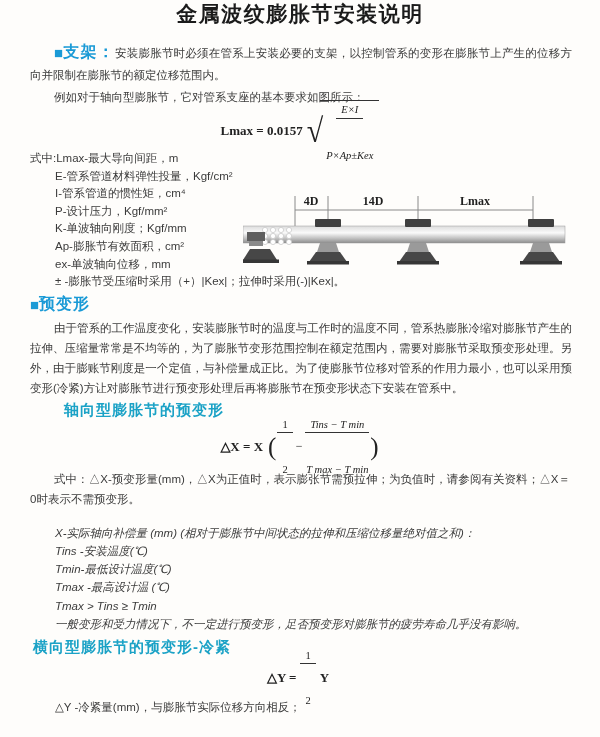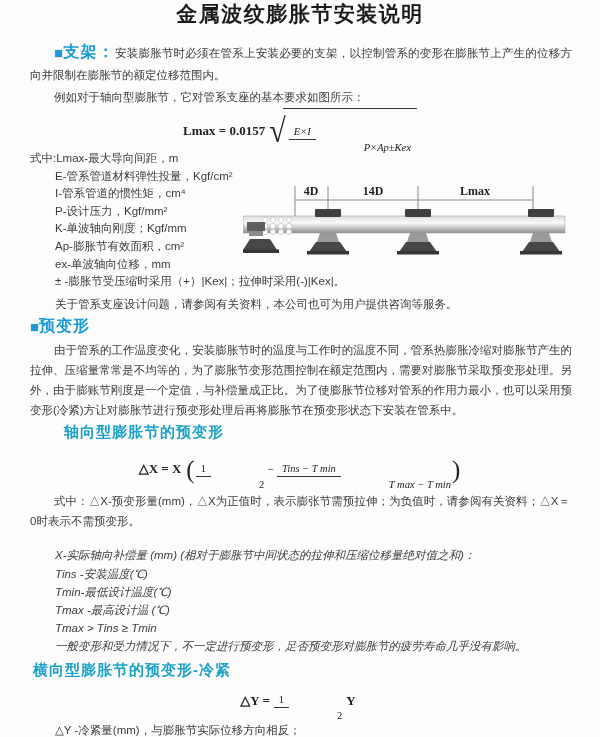--- a/index.html
+++ b/index.html
@@ -18,43 +18,43 @@
   .sec-head{color:#1a9ad6;font-size:16px;font-weight:bold;letter-spacing:1px;}
   .body-line{margin:0 28px 0 30px;line-height:22px;text-align:justify;}
   .indent{text-indent:24px;}
   
   .formula{display:flex;justify-content:center;align-items:center;
     font-family:"Liberation Serif",serif;color:#222;}
   .f1{margin:6px 0 2px;height:34px;}
   .f-lhs{font-weight:bold;font-size:13px;margin-right:4px;}
   .radical{font-size:30px;font-weight:400;line-height:1;transform:scaleY(1.12);margin-right:-3px;}
   .radicand{border-top:1.2px solid #333;padding:2px 6px 0;}
-  .frac{display:inline-flex;flex-direction:row;align-items:center;
-    font-size:10.5px;font-style:italic;line-height:1.25;gap:48px;}
+  .frac{display:inline-flex;flex-direction:column;align-items:center;
+    font-size:10.5px;font-style:italic;line-height:1.25;}
   .frac .num{border-bottom:1px solid #333;padding:0 5px 1px;}
   .frac .den{padding-top:1px;margin-top:29px;}
   .f2{margin:4px 0;height:36px;}
   .paren{font-size:25px;font-weight:300;line-height:1;padding:0 1px;transform:scaleY(1.05);}
   .fgap{margin:0 3px;font-size:12px;}
   .f3{margin:6px 0 2px;height:30px;}
   .frac.upright{font-style:normal;}
   
   .defs{margin:2px 0 0 55px;line-height:17.6px;}
   .defs .d0{margin-left:-25px;}
   .defs .d8{margin-top:5px;}
   
   .para{margin:2px 28px 0 30px;line-height:20px;text-align:justify;text-indent:24px;}
   .sub-head{color:#1ba2c6;font-size:15px;font-weight:bold;letter-spacing:1px;line-height:20px;}
   .sub1{margin:2px 0 9px 64px;}
   .sub2{margin:4px 0 0 33px;}
   .note{margin:0 30px;line-height:20px;text-align:justify;text-indent:24px;}
   .items{margin:15px 0 0 55px;line-height:18.2px;font-style:italic;}
   .last-note{margin:4px 8px 0 55px;line-height:20px;}
   
-  .diagram{position:absolute;left:243px;top:180px;width:332px;height:85px;}
+  .diagram{position:absolute;left:243px;top:190px;width:332px;height:85px;}
   .diagram svg{display:block;}
   .dim-label{font-family:"Liberation Serif",serif;font-size:12px;font-weight:bold;fill:#1f1f1f;}
 </style>
 </head>
 <body>
 
 <h1 class="title">金属波纹膨胀节安装说明</h1>
 
 <p class="sec-line"><span class="marker">■</span><span class="sec-head">支架：</span><span>安装膨胀节时必须在管系上安装必要的支架，以控制管系的变形在膨胀节上产生的位移方向并限制在膨胀节的额定位移范围内。</span></p>
 
@@ -73,21 +73,20 @@
 
 <div class="defs">
   <div class="d0">式中:Lmax-最大导向间距，m</div>
   <div>E-管系管道材料弹性投量，Kgf/cm²</div>
   <div>I-管系管道的惯性矩，cm⁴</div>
   <div>P-设计压力，Kgf/mm²</div>
   <div>K-单波轴向刚度；Kgf/mm</div>
   <div>Ap-膨胀节有效面积，cm²</div>
   <div>ex-单波轴向位移，mm</div>
   <div>± -膨胀节受压缩时采用（+）|Kex|；拉伸时采用(-)|Kex|。</div>
-  <div class="d8">关于管系支座设计问题，请参阅有关资料，本公司也可为用户提供咨询等服务。</div>
 </div>
 
 <div class="diagram">
   <svg width="332" height="85" viewBox="0 0 332 85">
     <defs>
       <linearGradient id="pg" x1="0" y1="0" x2="0" y2="1">
         <stop offset="0" stop-color="#dcdcdc"></stop>
         <stop offset="0.4" stop-color="#fafafa"></stop>
         <stop offset="0.72" stop-color="#c2c2c2"></stop>
         <stop offset="1" stop-color="#8d8d8d"></stop>

